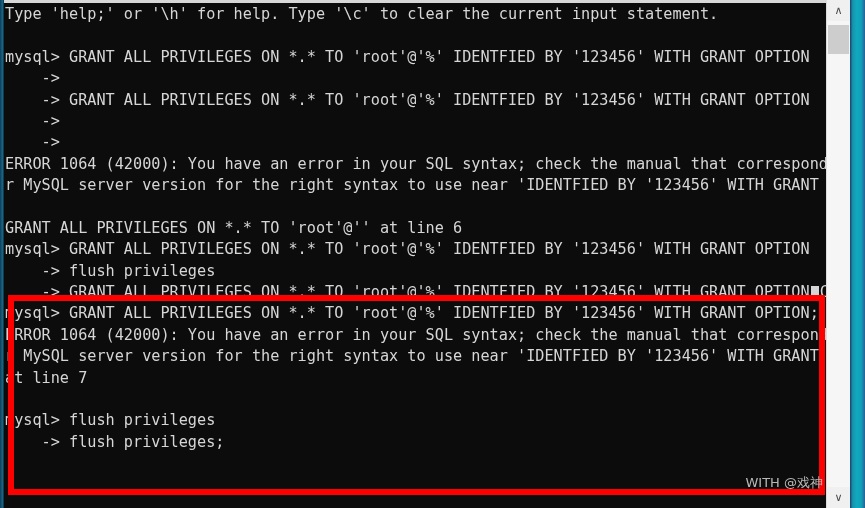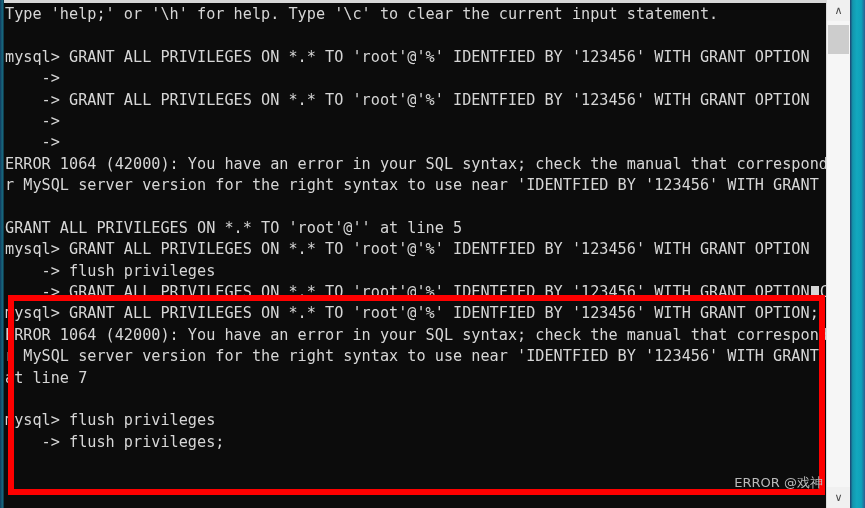--- a/index.html
+++ b/index.html
@@ -162,21 +162,21 @@
         <div class="line">Type 'help;' or '\h' for help. Type '\c' to clear the current input statement.</div>
         <div class="line blank">&nbsp;</div>
         <div class="line">mysql&gt; GRANT ALL PRIVILEGES ON *.* TO 'root'@'%' IDENTFIED BY '123456' WITH GRANT OPTION</div>
         <div class="line">    -&gt;</div>
         <div class="line">    -&gt; GRANT ALL PRIVILEGES ON *.* TO 'root'@'%' IDENTFIED BY '123456' WITH GRANT OPTION</div>
         <div class="line">    -&gt;</div>
         <div class="line">    -&gt;</div>
         <div class="line">ERROR 1064 (42000): You have an error in your SQL syntax; check the manual that corresponds to you</div>
         <div class="line">r MySQL server version for the right syntax to use near 'IDENTFIED BY '123456' WITH GRANT OPTION</div>
         <div class="line blank">&nbsp;</div>
-        <div class="line">GRANT ALL PRIVILEGES ON *.* TO 'root'@'' at line 5</div>
+        <div class="line">GRANT ALL PRIVILEGES ON *.* TO 'root'@'' at line 6</div>
         <div class="line">mysql&gt; GRANT ALL PRIVILEGES ON *.* TO 'root'@'%' IDENTFIED BY '123456' WITH GRANT OPTION</div>
         <div class="line">    -&gt; flush privileges</div>
         <div class="line">    -&gt; GRANT ALL PRIVILEGES ON *.* TO 'root'@'%' IDENTFIED BY '123456' WITH GRANT OPTION<span class="cursor-block"></span><span>C</span></div>
         <div class="line">mysql&gt; GRANT ALL PRIVILEGES ON *.* TO 'root'@'%' IDENTFIED BY '123456' WITH GRANT OPTION;</div>
         <div class="line">ERROR 1064 (42000): You have an error in your SQL syntax; check the manual that corresponds to you</div>
         <div class="line">r MySQL server version for the right syntax to use near 'IDENTFIED BY '123456' WITH GRANT OPTION'</div>
         <div class="line">at line 7</div>
         <div class="line blank">&nbsp;</div>
         <div class="line">mysql&gt; flush privileges</div>
         <div class="line">    -&gt; flush privileges;</div>
@@ -187,15 +187,15 @@
     <div class="sb-track"></div>
     <div class="sb-arrow up">∧</div>
     <div class="sb-thumb" style="top: 25px; height: 29px; background: rgb(205, 205, 205);"></div>
     <div class="sb-arrow down">∨</div>
   </div>
 
   <div class="bg-strip"></div>
 
   <div class="redbox" id="redbox" style="left: 8px; top: 295px; width: 817px; height: 200px; border-width: 6px; border-color: rgb(254, 0, 0);"></div>
 
-  <div class="watermark">ERROR @戏神</div>
+  <div class="watermark">WITH @戏神</div>
 
 </div>
 
 </body></html>

